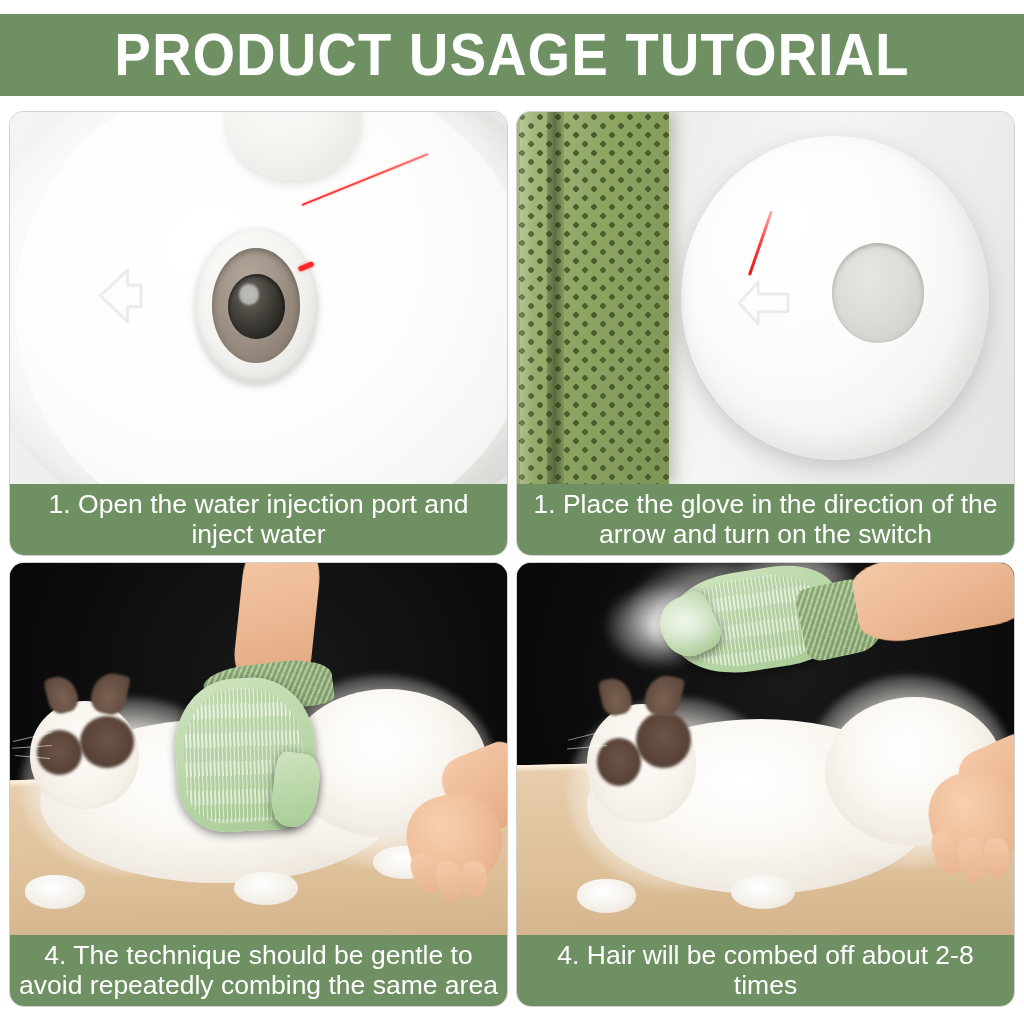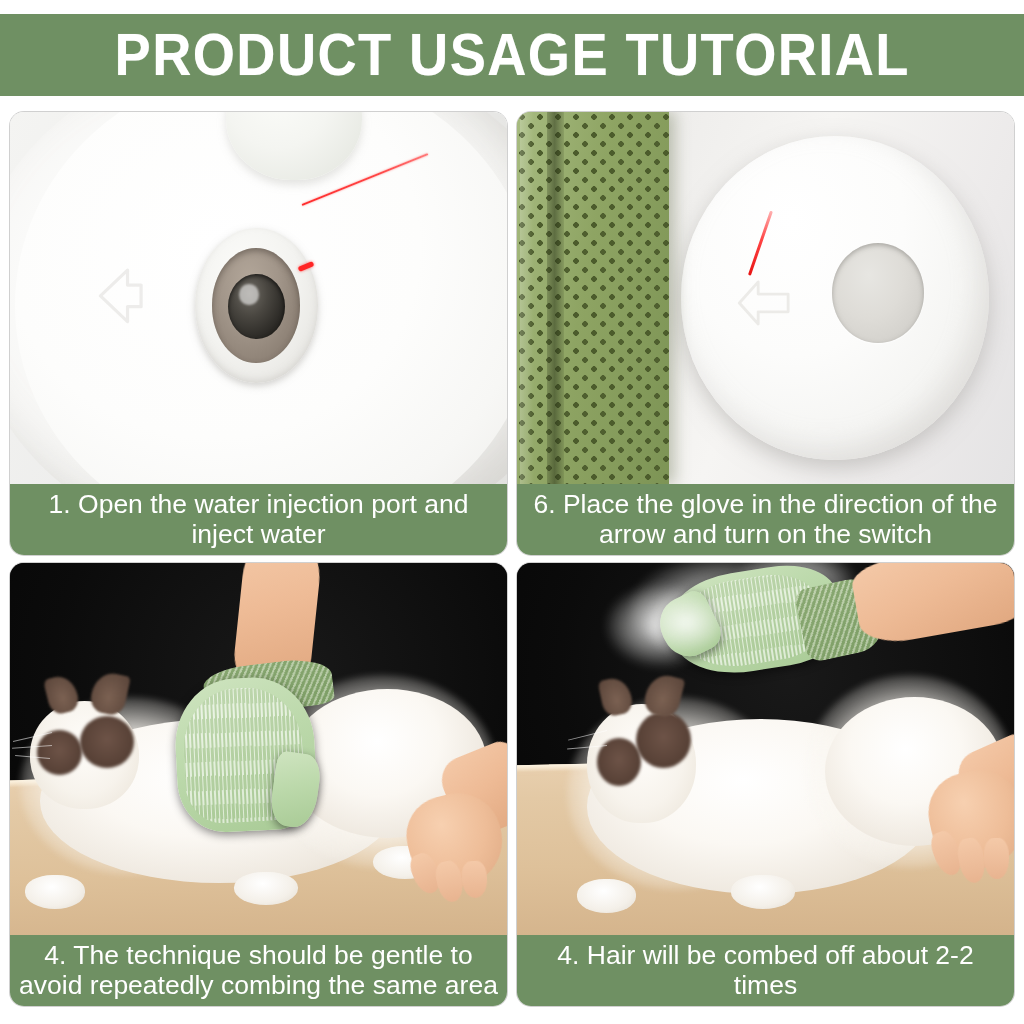--- a/index.html
+++ b/index.html
@@ -423,21 +423,21 @@
           </svg>
           <div class="s2-redline"></div>
         </div>
         <div class="s2-fabric">
           <div class="s2-fabric-hi"></div>
           <div class="s2-fabric-fold"></div>
         </div>
       </div>
     </div>
     <div class="panel-caption">
-      <span class="caption-text">6. Place the glove in the direction of the arrow and turn on the switch</span>
+      <span class="caption-text">1. Place the glove in the direction of the arrow and turn on the switch</span>
     </div>
   </div>
 
   <div class="panel">
     <div class="panel-photo">
       <div class="scene-cat">
         <div class="cat-bg"></div>
 
         <div class="cat-table tilt3">
           <div class="cat-table-edge"></div>
@@ -512,17 +512,17 @@
         <div class="arm" style="left:68%; top:-3%; width:34%; height:22%; border-radius:24% 18% 22% 30%; transform:rotate(-10deg);"></div>
 
         <div class="arm" style="left:90%; top:48%; width:16%; height:22%; border-radius:30% 20% 24% 30%; transform:rotate(-24deg);"></div>
         <div class="hand" style="left:83%; top:56%; width:19%; height:26%; transform:rotate(-12deg);"></div>
         <div class="finger" style="left:84%; top:72%; width:5%; height:12%; transform:rotate(-20deg);"></div>
         <div class="finger" style="left:89%; top:74%; width:5%; height:12%; transform:rotate(-10deg);"></div>
         <div class="finger" style="left:94%; top:74%; width:5%; height:11%; transform:rotate(-2deg);"></div>
       </div>
     </div>
     <div class="panel-caption">
-      <span class="caption-text">4. Hair will be combed off about 2-2 times</span>
+      <span class="caption-text">4. Hair will be combed off about 2-8 times</span>
     </div>
   </div>
 
 </div>
 
 </body></html>

